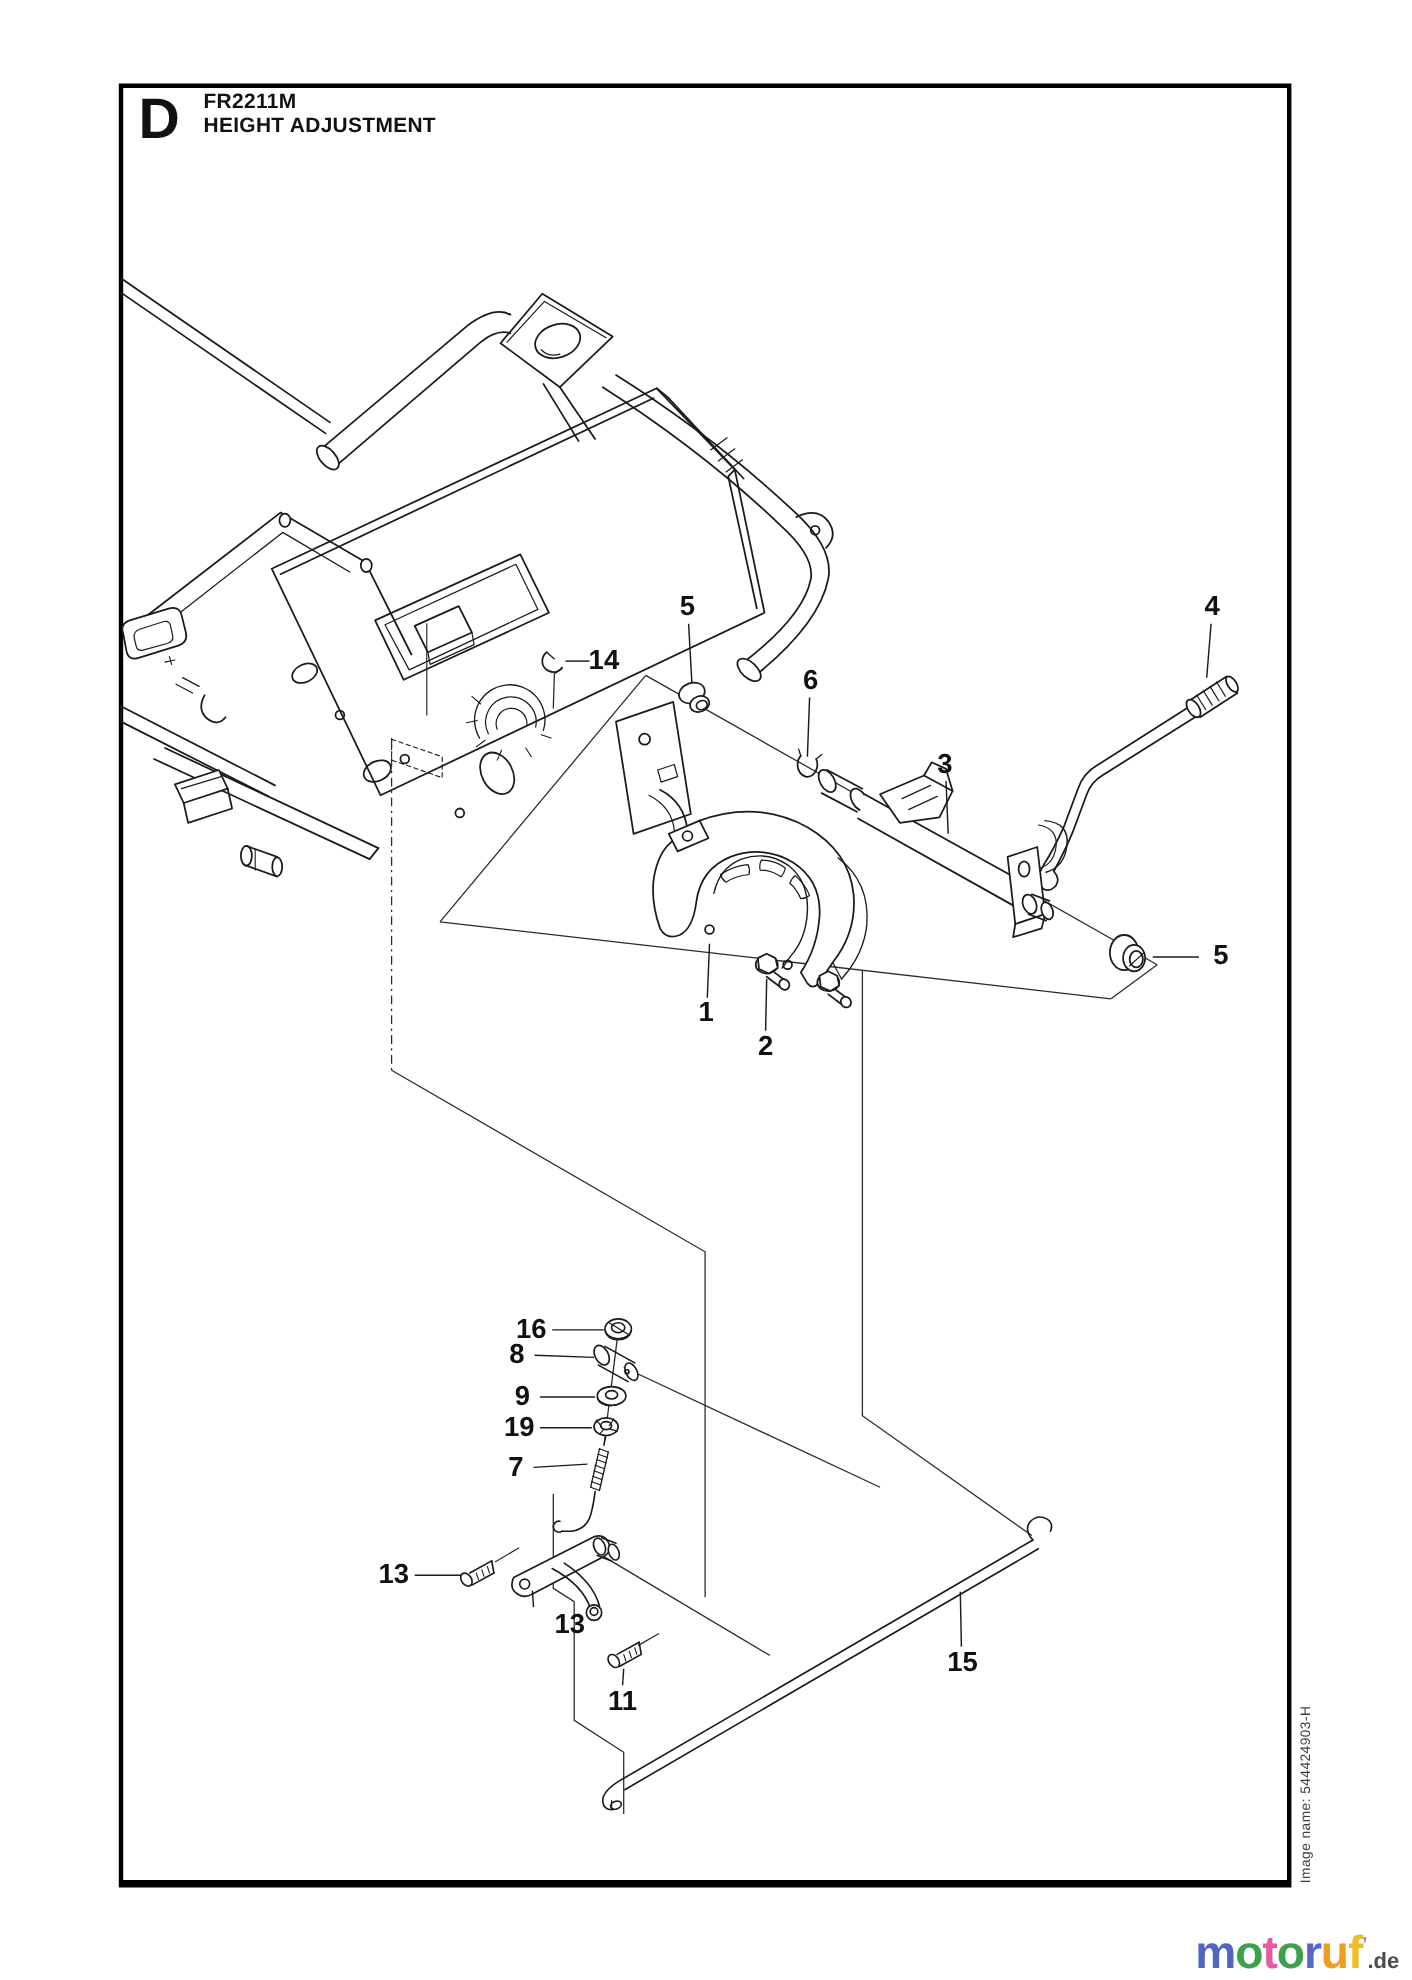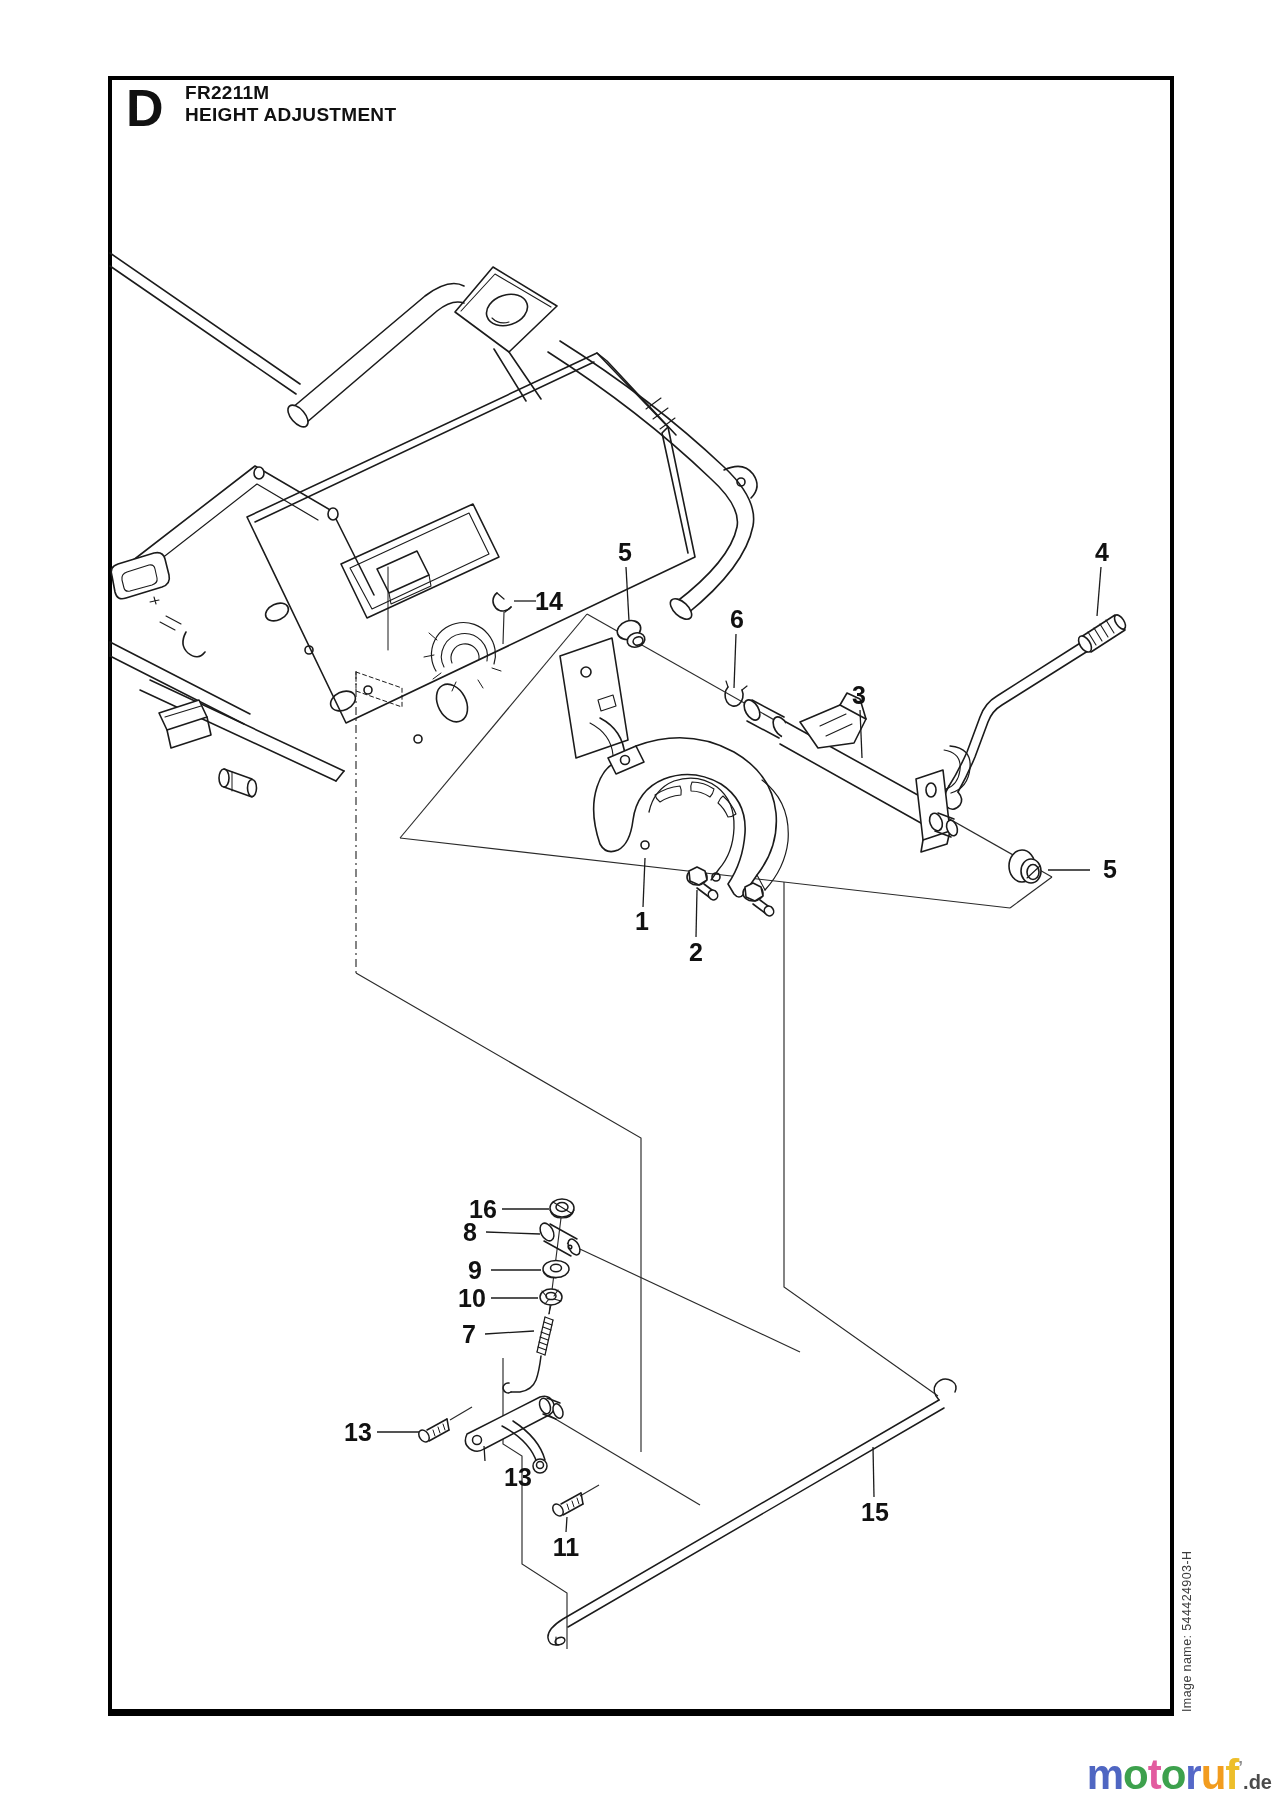--- a/index.html
+++ b/index.html
@@ -304,21 +304,21 @@
       <span class="callout" style="left: 696px; top: 952px;">2</span>
       <span class="callout" style="left: 859px; top: 695px;">3</span>
       <span class="callout" style="left: 1102px; top: 552px;">4</span>
       <span class="callout" style="left: 625px; top: 552px;">5</span>
       <span class="callout" style="left: 1110px; top: 869px;">5</span>
       <span class="callout" style="left: 737px; top: 619px;">6</span>
       <span class="callout" style="left: 469px; top: 1334px;">7</span>
       <span class="callout" style="left: 470px; top: 1232px;">8</span>
       <span class="callout" style="left: 475px; top: 1270px;">9</span>
       <span class="callout" style="left: 483px; top: 1209px;">16</span>
-      <span class="callout" style="left: 472px; top: 1298px;">10</span>
+      <span class="callout" style="left: 472px; top: 1298px;">19</span>
       <span class="callout" style="left: 358px; top: 1432px;">13</span>
       <span class="callout" style="left: 486px; top: 1477px; margin-left: 32px;">13</span>
       <span class="callout" style="left: 549px; top: 601px; text-align: center;">14</span>
       <span class="callout" style="left: 875px; top: 1512px;">15</span>
       <span class="callout" style="left: 566px; top: 1547px;">11</span>
     </div>
 
   <div id="image-name">Image name: 544424903-H</div>
 
   <div id="watermark">

